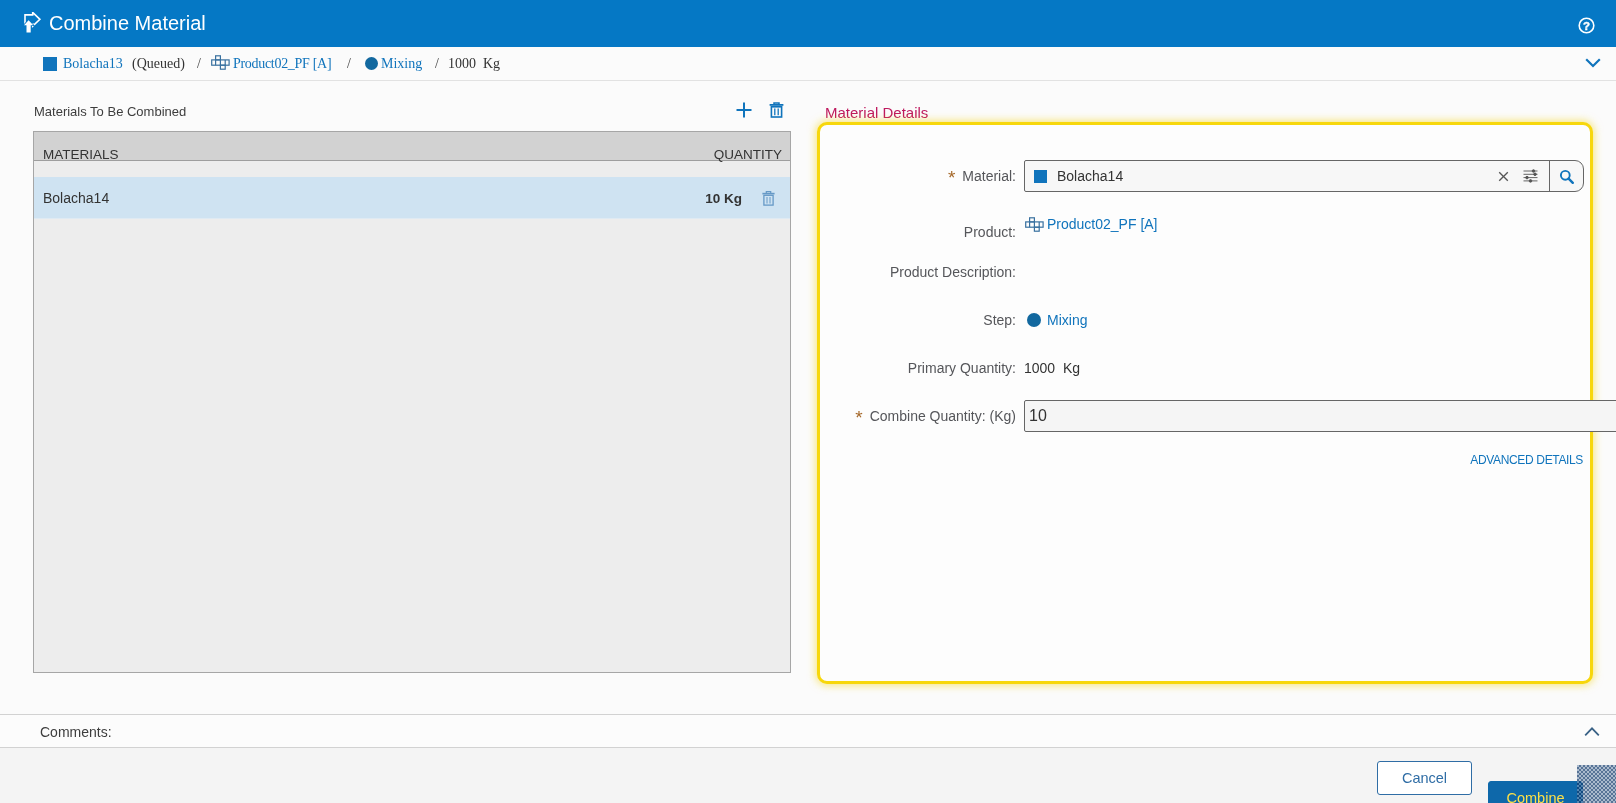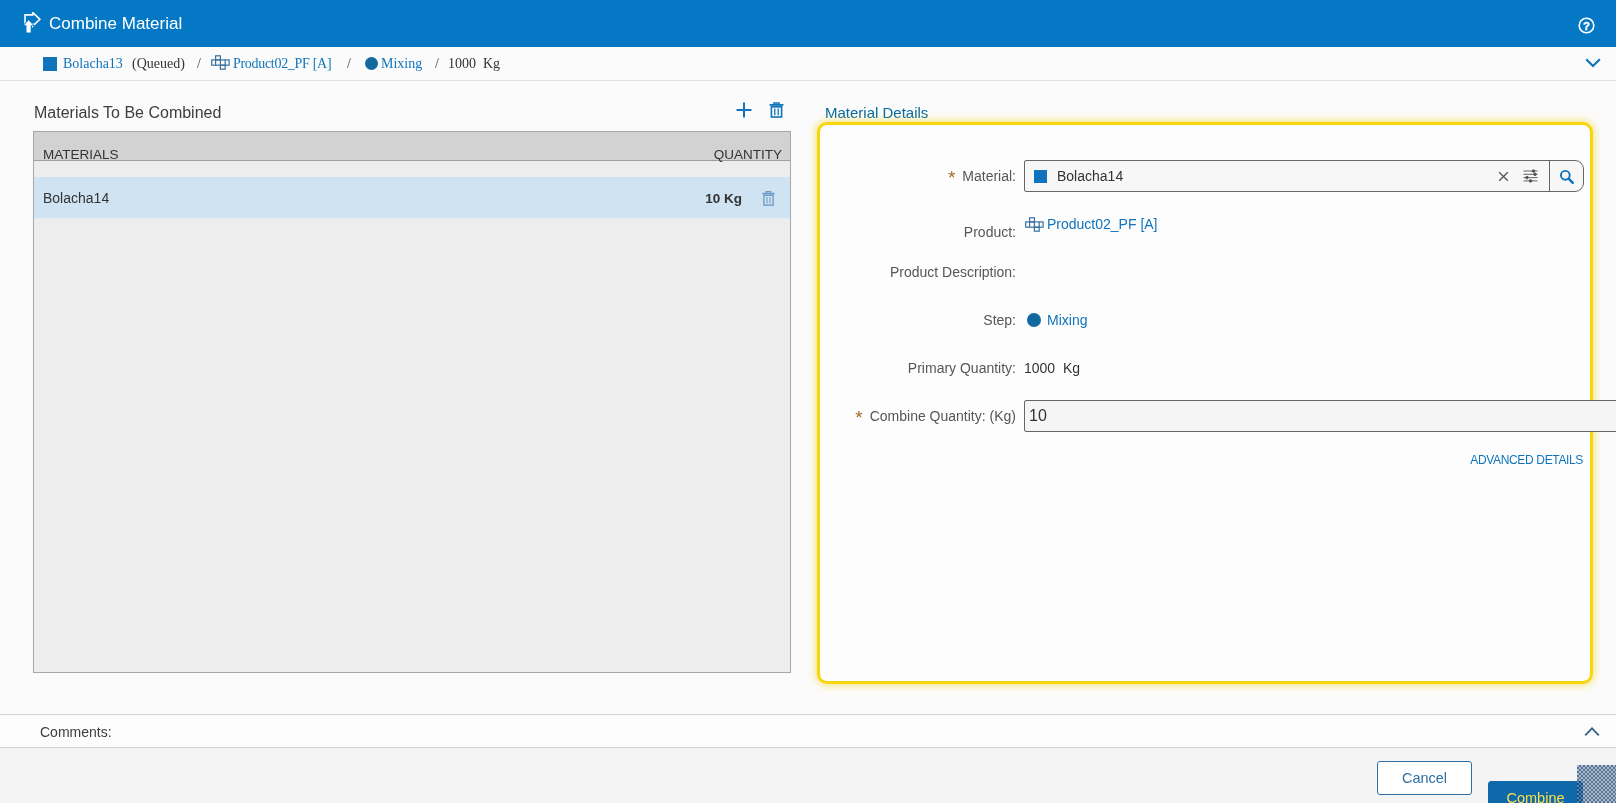--- a/index.html
+++ b/index.html
@@ -2,35 +2,35 @@
 <html><head>
 <meta charset="utf-8">
 <style>
   * { margin:0; padding:0; box-sizing:border-box; }
   html,body { width:1616px; height:803px; overflow:hidden; }
   body { font-family:"Liberation Sans", sans-serif; background:#fbfbfb; position:relative; }
   .abs { position:absolute; }
 
   
   #hdr { left:0; top:0; width:1616px; height:47px; background:#0578c5; }
-  #hdr-title { left:49px; top:0; height:65px; line-height:47px; color:#ffffff; font-size:17px;text-align:right; }
+  #hdr-title { left:49px; top:0; height:65px; line-height:47px; color:#ffffff; font-size:20px;text-align:right; }
   
   #crumb { left:0; top:47px; width:1616px; height:34px; background:#fbfbfb; border-bottom:1px solid #e2e2e2; }
   .crumb-it { position:absolute; top:0; height:33px; line-height:33px; font-size:14px; color:#333; white-space:nowrap;font-family:Liberation Serif, serif; }
   .blue { color:#1074bc; }
   .sep { color:#444; }
 
   
-  #lp-title { left:34px; top:104px; font-size:16px; color:#3d3d3d; }
+  #lp-title { left:34px; top:104px; font-size:13px; color:#3d3d3d; }
   #tbl { left:33px; top:131px; width:758px; height:542px; border:1px solid #a6a6a6; background:#ededed; }
   #tbl-head { position:absolute; left:0; top:0; width:100%; height:29px; background:#d2d2d2; font-size:13.5px; color:#333; border-bottom:1px solid #9e9e9e; }
   #tbl-row { position:absolute; left:0; top:45px; width:100%; height:42px; background:#cfe3f2; border-bottom:1px solid #dfeaf3; font-size:14px; color:#333; }
 
   
-  #rp-title { left:825px; top:104px; font-size:15px; color:#0369a1; }
+  #rp-title { left:825px; top:104px; font-size:15px; color:#be185d; }
   #ybox { left:817px; top:122px; width:776px; height:562px; border:3px solid #f7d70c; border-radius:10px;
           background:#fdfdfd; box-shadow:0 0 9px 1px rgba(244,210,0,0.55); }
   .flabel { position:absolute; left:698px; width:318px; height:20px; line-height:20px; text-align:right;
             font-size:14px; color:#55565a; white-space:nowrap; }
   .ast { color:#a5682a; margin-right:7px; font-size:19px; position:relative; top:3px; line-height:10px; }
   .fval { position:absolute; height:20px; line-height:20px; font-size:14px; color:#333; white-space:nowrap; }
 
   #mat-group { left:1024px; top:160px; width:560px; height:32px; border:1px solid #666; border-radius:2px 9px 9px 2px; background:#f7f7f7; }
   #mat-sq { position:absolute; left:9px; top:9px; width:13px; height:13px; background:#1074bc; }
   #mat-txt { position:absolute; left:32px; top:0; height:30px; line-height:30px; font-size:14px; color:#333; }

